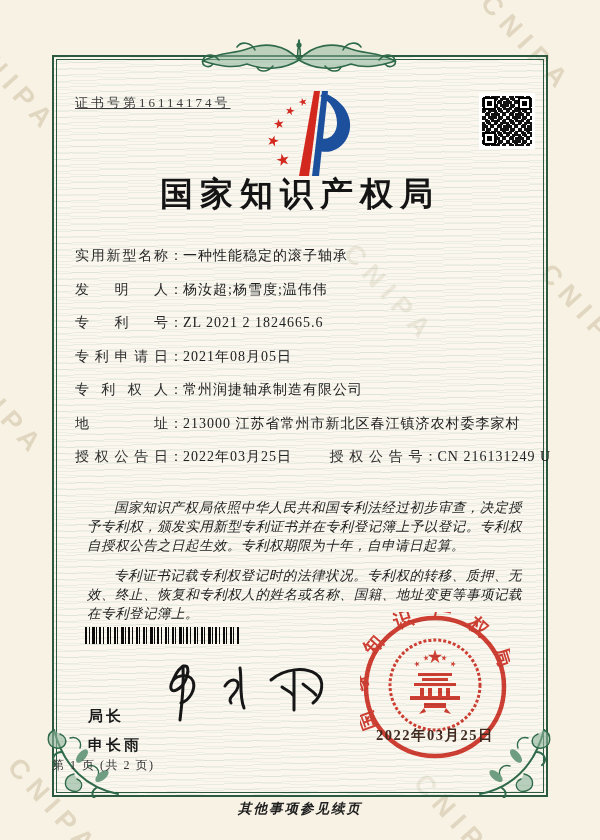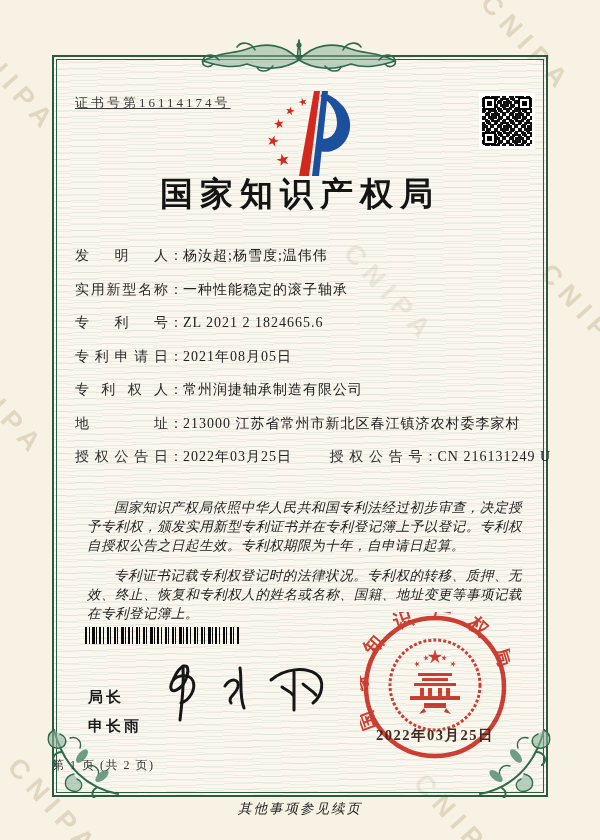--- a/index.html
+++ b/index.html
@@ -77,38 +77,38 @@
   
   .barcode{
     position:absolute;z-index:4;left:85px;top:627px;width:154px;height:17px;
     background:repeating-linear-gradient(90deg,
       #0a0a0a 0 2px, transparent 2px 3.5px,
       #0a0a0a 3.5px 4.5px, transparent 4.5px 7.5px,
       #0a0a0a 7.5px 10px, transparent 10px 11px,
       #0a0a0a 11px 12px, transparent 12px 14.5px);
   }
   .signer{
-    position:absolute;z-index:5;left:88px;top:682px;
-    font-family:Liberation Sans, sans-serif;
+    position:absolute;z-index:5;left:88px;top:703px;
+    font-family:Liberation Mono, monospace;
     font-size:15px;font-weight:bold;letter-spacing:3px;line-height:29px;color:#1b1b1b;
   }
   .signature{position:absolute;z-index:5;left:145px;top:650px;width:195px;height:78px;}
   .seal{position:absolute;z-index:5;left:360px;top:612px;width:150px;height:150px;
         opacity:0.92;mix-blend-mode:multiply;}
   .seal-date{
     position:absolute;z-index:6;left:362px;top:726px;width:146px;text-align:center;
     font-size:14.5px;font-weight:bold;letter-spacing:1.5px;color:#40291f;
   }
   .page-info{
     position:absolute;z-index:4;left:52px;top:757px;width:492px;text-align:left;
     font-size:12px;letter-spacing:1.5px;color:#333;
   }
   .footer-note{
     position:absolute;z-index:4;left:0;top:800px;width:100%;text-align:center;
-    font-size:13.5px;font-style:italic;letter-spacing:2px;color:#1f1f1f;
+    font-size:13.5px;font-style:italic;letter-spacing:2px;color:#1f1f1f;font-weight:bold;
   }
 </style>
 </head>
 <body>
 
 <span class="wm" style="left:-18px;top:28px;">CNIPA</span>
 <span class="wm" style="left:497px;top:-12px;">CNIPA</span>
 <span class="wm" style="left:360px;top:238px;color:rgba(203,188,158,0.5);">CNIPA</span>
 <span class="wm" style="left:-30px;top:352px;">CNIPA</span>
 <span class="wm" style="left:556px;top:258px;">CNIPA</span>
@@ -176,24 +176,24 @@
 <div class="qr">
   <div class="qf tl"></div>
   <div class="qf tr"></div>
   <div class="qf bl"></div>
 </div>
 
 <div class="title">国家知识产权局</div>
 
 <div class="fields">
   <div class="frow">
+    <span class="flabel">实用新型名称</span><span class="fcolon">：</span><span class="fvalue">一种性能稳定的滚子轴承</span>
+  </div>
+  <div class="frow">
     <span class="flabel">发明人</span><span class="fcolon">：</span><span class="fvalue">杨汝超;杨雪度;温伟伟</span>
-  </div>
-  <div class="frow">
-    <span class="flabel">实用新型名称</span><span class="fcolon">：</span><span class="fvalue">一种性能稳定的滚子轴承</span>
   </div>
   <div class="frow">
     <span class="flabel">专利号</span><span class="fcolon">：</span><span class="fvalue">ZL 2021 2 1824665.6</span>
   </div>
   <div class="frow">
     <span class="flabel">专利申请日</span><span class="fcolon">：</span><span class="fvalue">2021年08月05日</span>
   </div>
   <div class="frow">
     <span class="flabel">专利权人</span><span class="fcolon">：</span><span class="fvalue">常州润捷轴承制造有限公司</span>
   </div>

